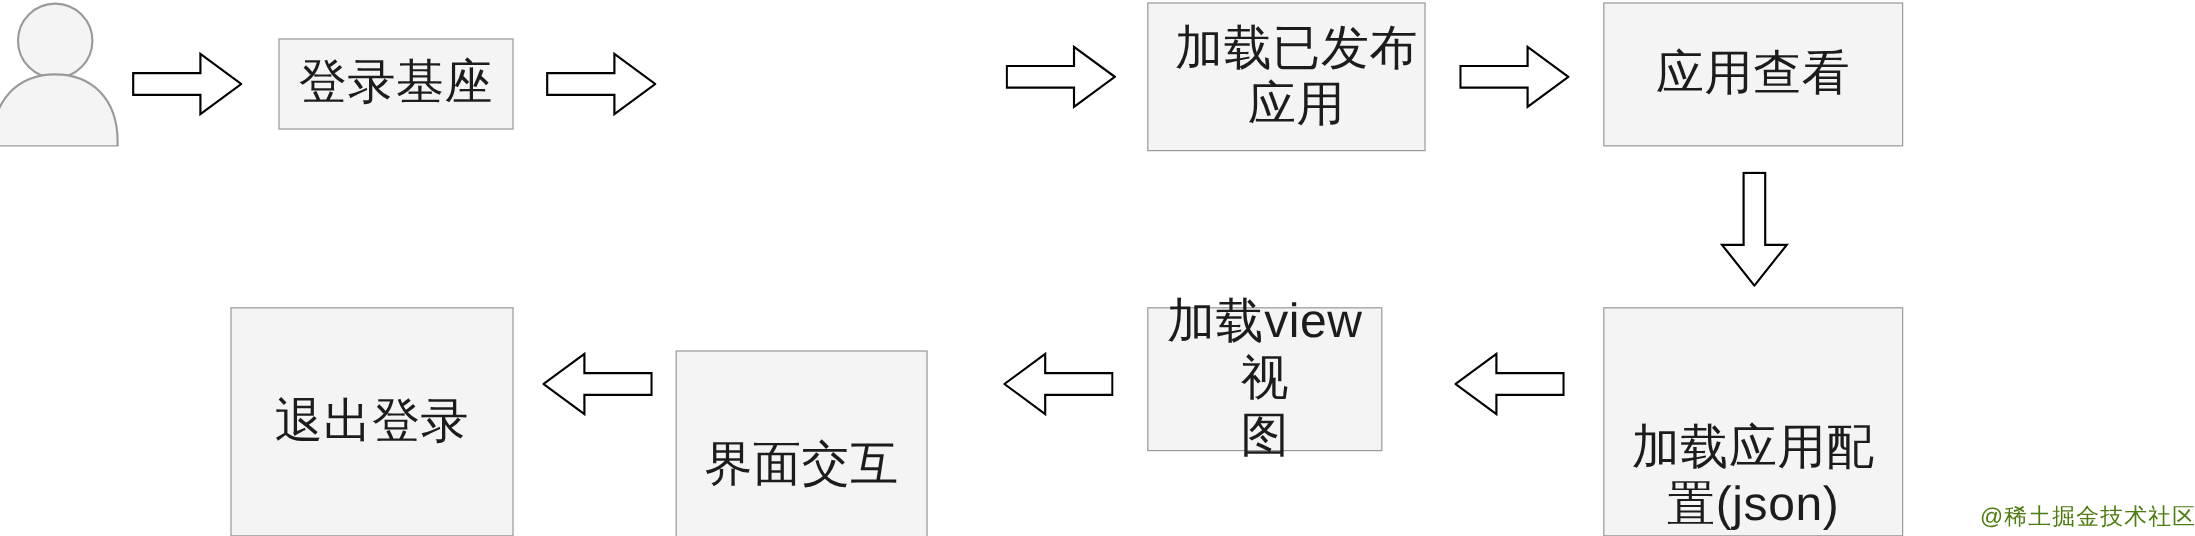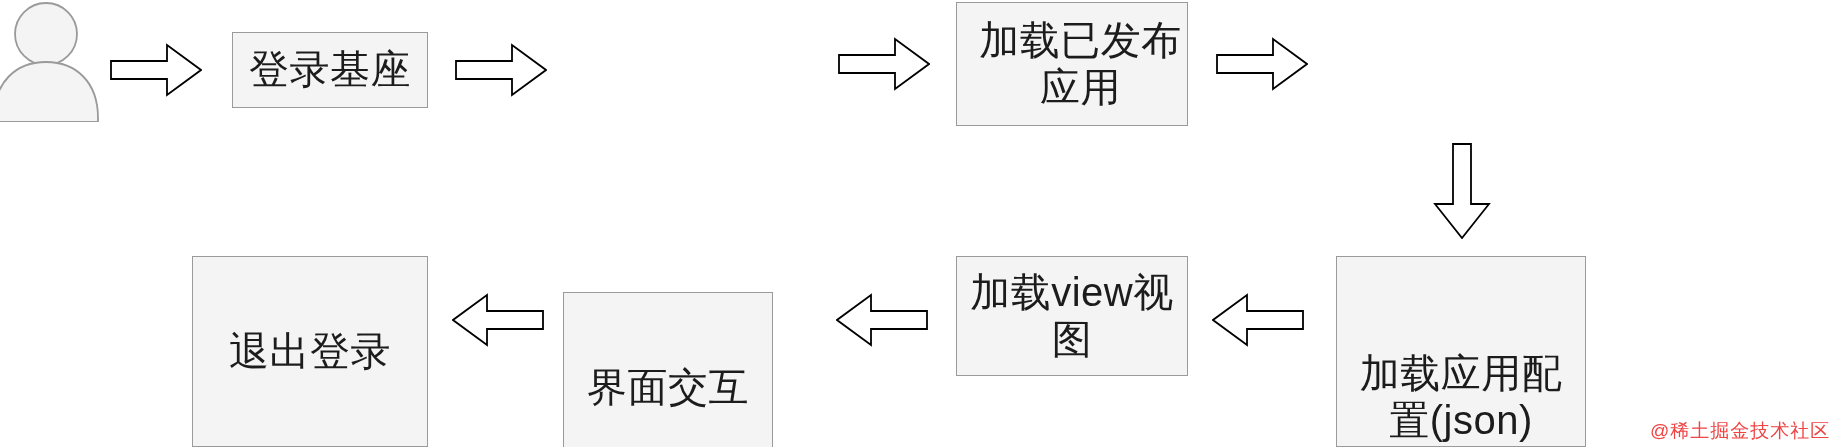--- a/index.html
+++ b/index.html
@@ -36,21 +36,21 @@
     padding: 2px 4px;
   }
   .actor {
     position: absolute;
   }
   .arrow {
     position: absolute;
   }
   .watermark {
     position: absolute;
-    color: #ef4444;
+    color: #4d7c0f;
     font-size: 19px;
     letter-spacing: 1px;
     font-family: "Liberation Sans", "DejaVu Sans", sans-serif;
     white-space: nowrap;
     user-select: none;
   }
 </style>
 </head>
 <body>
 
@@ -66,27 +66,30 @@
   <div class="node" style="left:232px; top:32px; width:196px; height:76px;">
     <span>登录基座</span>
   </div>
 
 
   <div class="node" style="left:956px; top:2px; width:232px; height:124px;padding-left:21px;">
     <span>加载已发布
 应用</span>
   </div>
 
+  <div class="node" style="left:1336px; top:2px; width:250px; height:120px;">
+    <span>应用查看</span>
+  </div>
 
   <div class="node" style="left:1336px; top:256px; width:250px; height:191px;align-items:flex-end;">
     <span>加载应用配
 置(json)</span>
   </div>
 
-  <div class="node" style="left:956px; top:256px; width:232px; height:120px;">
+  <div class="node" style="left:956px; top:256px; width:196px; height:120px;">
     <span>加载view视
 图</span>
   </div>
 
   <div class="node" style="left:563px; top:256px; width:210px; height:191px;margin-top:36px;">
     <span>界面交互</span>
   </div>
 
   <div class="node" style="left:192px; top:256px; width:236px; height:191px;">
     <span>退出登录</span>

